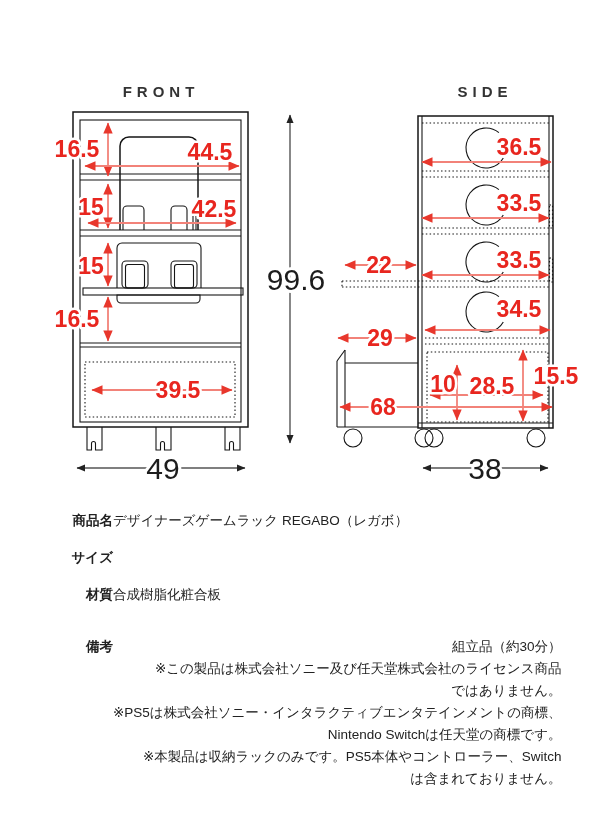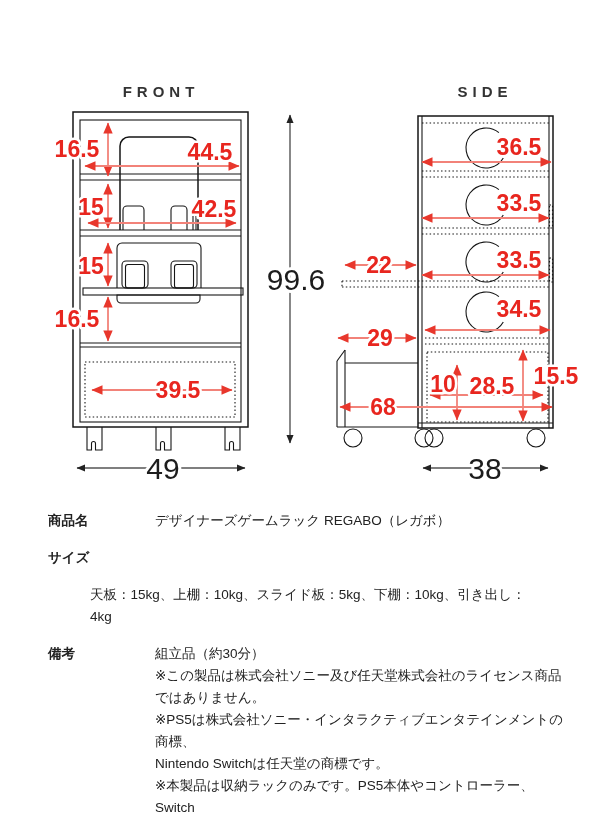--- a/index.html
+++ b/index.html
@@ -23,23 +23,23 @@
   }
   .dt-black{
     fill:#1c1c1c;font-size:30px;font-weight:500;text-anchor:middle;
     paint-order:stroke;stroke:#ffffff;stroke-width:6px;stroke-linejoin:round;
   }
   
   .spec-table{
     position:absolute;left:48px;top:510px;width:525px;
     font-size:13.5px;color:#222;line-height:22px;
   }
-  .spec-row{display:flex;margin-bottom:15px;}
+  .spec-row{display:flex;margin-bottom:15px;text-align:right;}
   .spec-label{width:65px;flex-shrink:0;font-weight:bold;}
-  .spec-value{white-space:pre-line;margin-left:42px;}
+  .spec-value{white-space:pre-line;}
 </style>
 </head>
 <body>
 
 <svg id="diagram" width="600" height="500" viewBox="0 0 600 500">
   <defs>
     <marker id="ah-red" viewBox="0 0 10 10" refX="9" refY="5" markerWidth="6.5" markerHeight="6.5" orient="auto-start-reverse">
       <path d="M0,1 L9.5,5 L0,9 z" fill="#e8372c"></path>
     </marker>
     <marker id="ah-black" viewBox="0 0 10 10" refX="9" refY="5" markerWidth="6.5" markerHeight="6.5" orient="auto-start-reverse">
@@ -172,22 +172,24 @@
 
 <div class="spec-table">
   <div class="spec-row">
     <div class="spec-label">商品名</div>
     <div class="spec-value">デザイナーズゲームラック REGABO（レガボ）</div>
   </div>
   <div class="spec-row">
     <div class="spec-label">サイズ</div>
   </div>
   <div class="spec-row">
-    <div class="spec-value">天板：15kg、上棚：10kg、スライド板：5kg、下棚：10kg、引き出し：
-4kg</div>
+    <div class="spec-label">材質</div>
+    <div class="spec-value">合成樹脂化粧合板</div>
+  </div>
+  <div class="spec-row">
   </div>
   <div class="spec-row">
     <div class="spec-label">備考</div>
     <div class="spec-value">組立品（約30分）
 ※この製品は株式会社ソニー及び任天堂株式会社のライセンス商品
 ではありません。
 ※PS5は株式会社ソニー・インタラクティブエンタテインメントの商標、
 Nintendo Switchは任天堂の商標です。
 ※本製品は収納ラックのみです。PS5本体やコントローラー、Switch
 は含まれておりません。</div>

